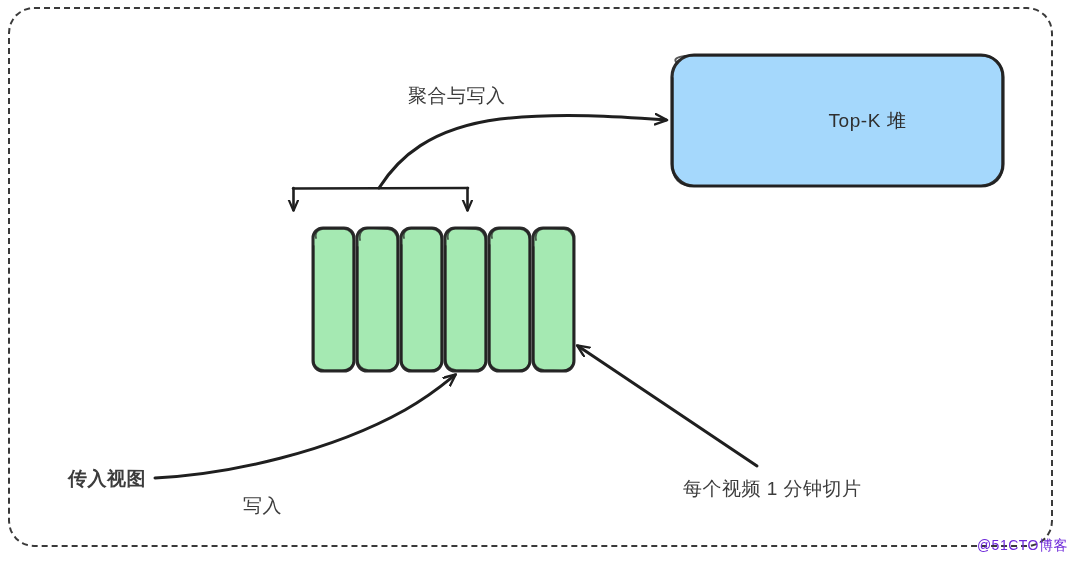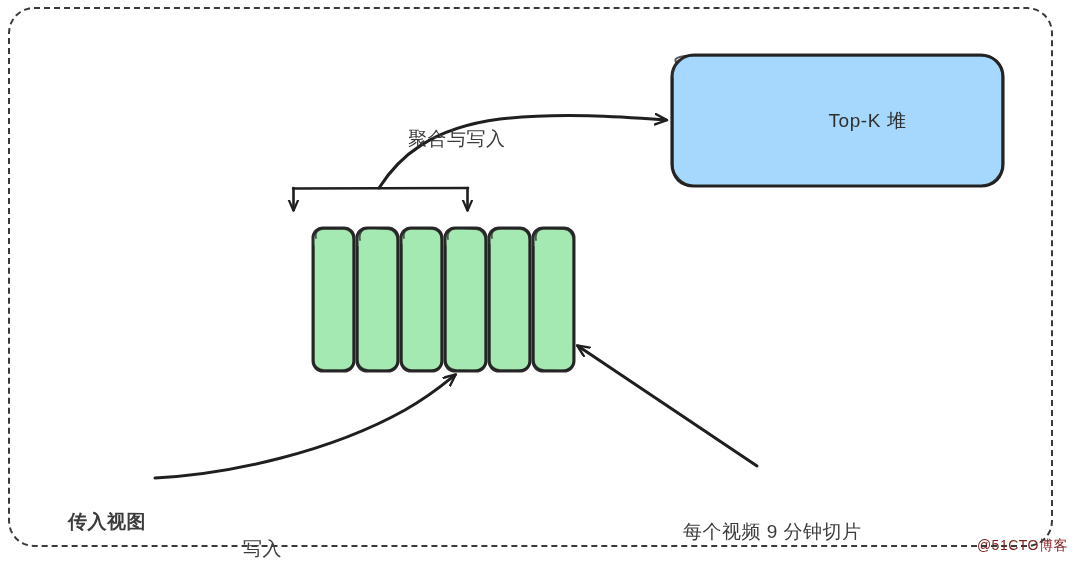--- a/index.html
+++ b/index.html
@@ -35,21 +35,20 @@
     height: 561px;
   }
   
   .label {
     position: absolute;
     color: #3c3c3c;
     font-size: 19px;
     line-height: 1.1;
     white-space: nowrap;
     letter-spacing: 0.5px;
-    margin-top: 43px;
   }
   #label-agg      { left: 408px; top: 86px; }
   #label-incoming { left: 68px;  top: 469px; font-weight: bold; }
   #label-write    { left: 243px; top: 496px; }
   #label-slice    { left: 683px; top: 479px; }
   #topk-label {
     position: absolute;
     left: 672px;
     top: 55px;
     width: 391px;
@@ -59,21 +58,21 @@
     justify-content: center;
     color: #2f2f2f;
     font-size: 19px;
     letter-spacing: 0.6px;
     pointer-events: none;
   }
   #watermark {
     position: absolute;
     right: 12px;
     bottom: 6px;
-    color: #7f1d1d;
+    color: #6d28d9;
     font-size: 14px;
     letter-spacing: 0.5px;
   }
 </style>
 </head>
 <body>
 
 <div id="canvas">
 
   <div id="frame"></div>
@@ -147,17 +146,17 @@
   </svg>
 
   <div id="topk-label">Top-K 堆</div>
 
   <div class="label" id="label-agg">聚合与写入</div>
 
   <div class="label" id="label-incoming">传入视图</div>
 
   <div class="label" id="label-write">写入</div>
 
-  <div class="label" id="label-slice">每个视频 9 分钟切片</div>
+  <div class="label" id="label-slice">每个视频 1 分钟切片</div>
 
   <div id="watermark">@51CTO博客</div>
 
 </div>
 
 </body></html>

